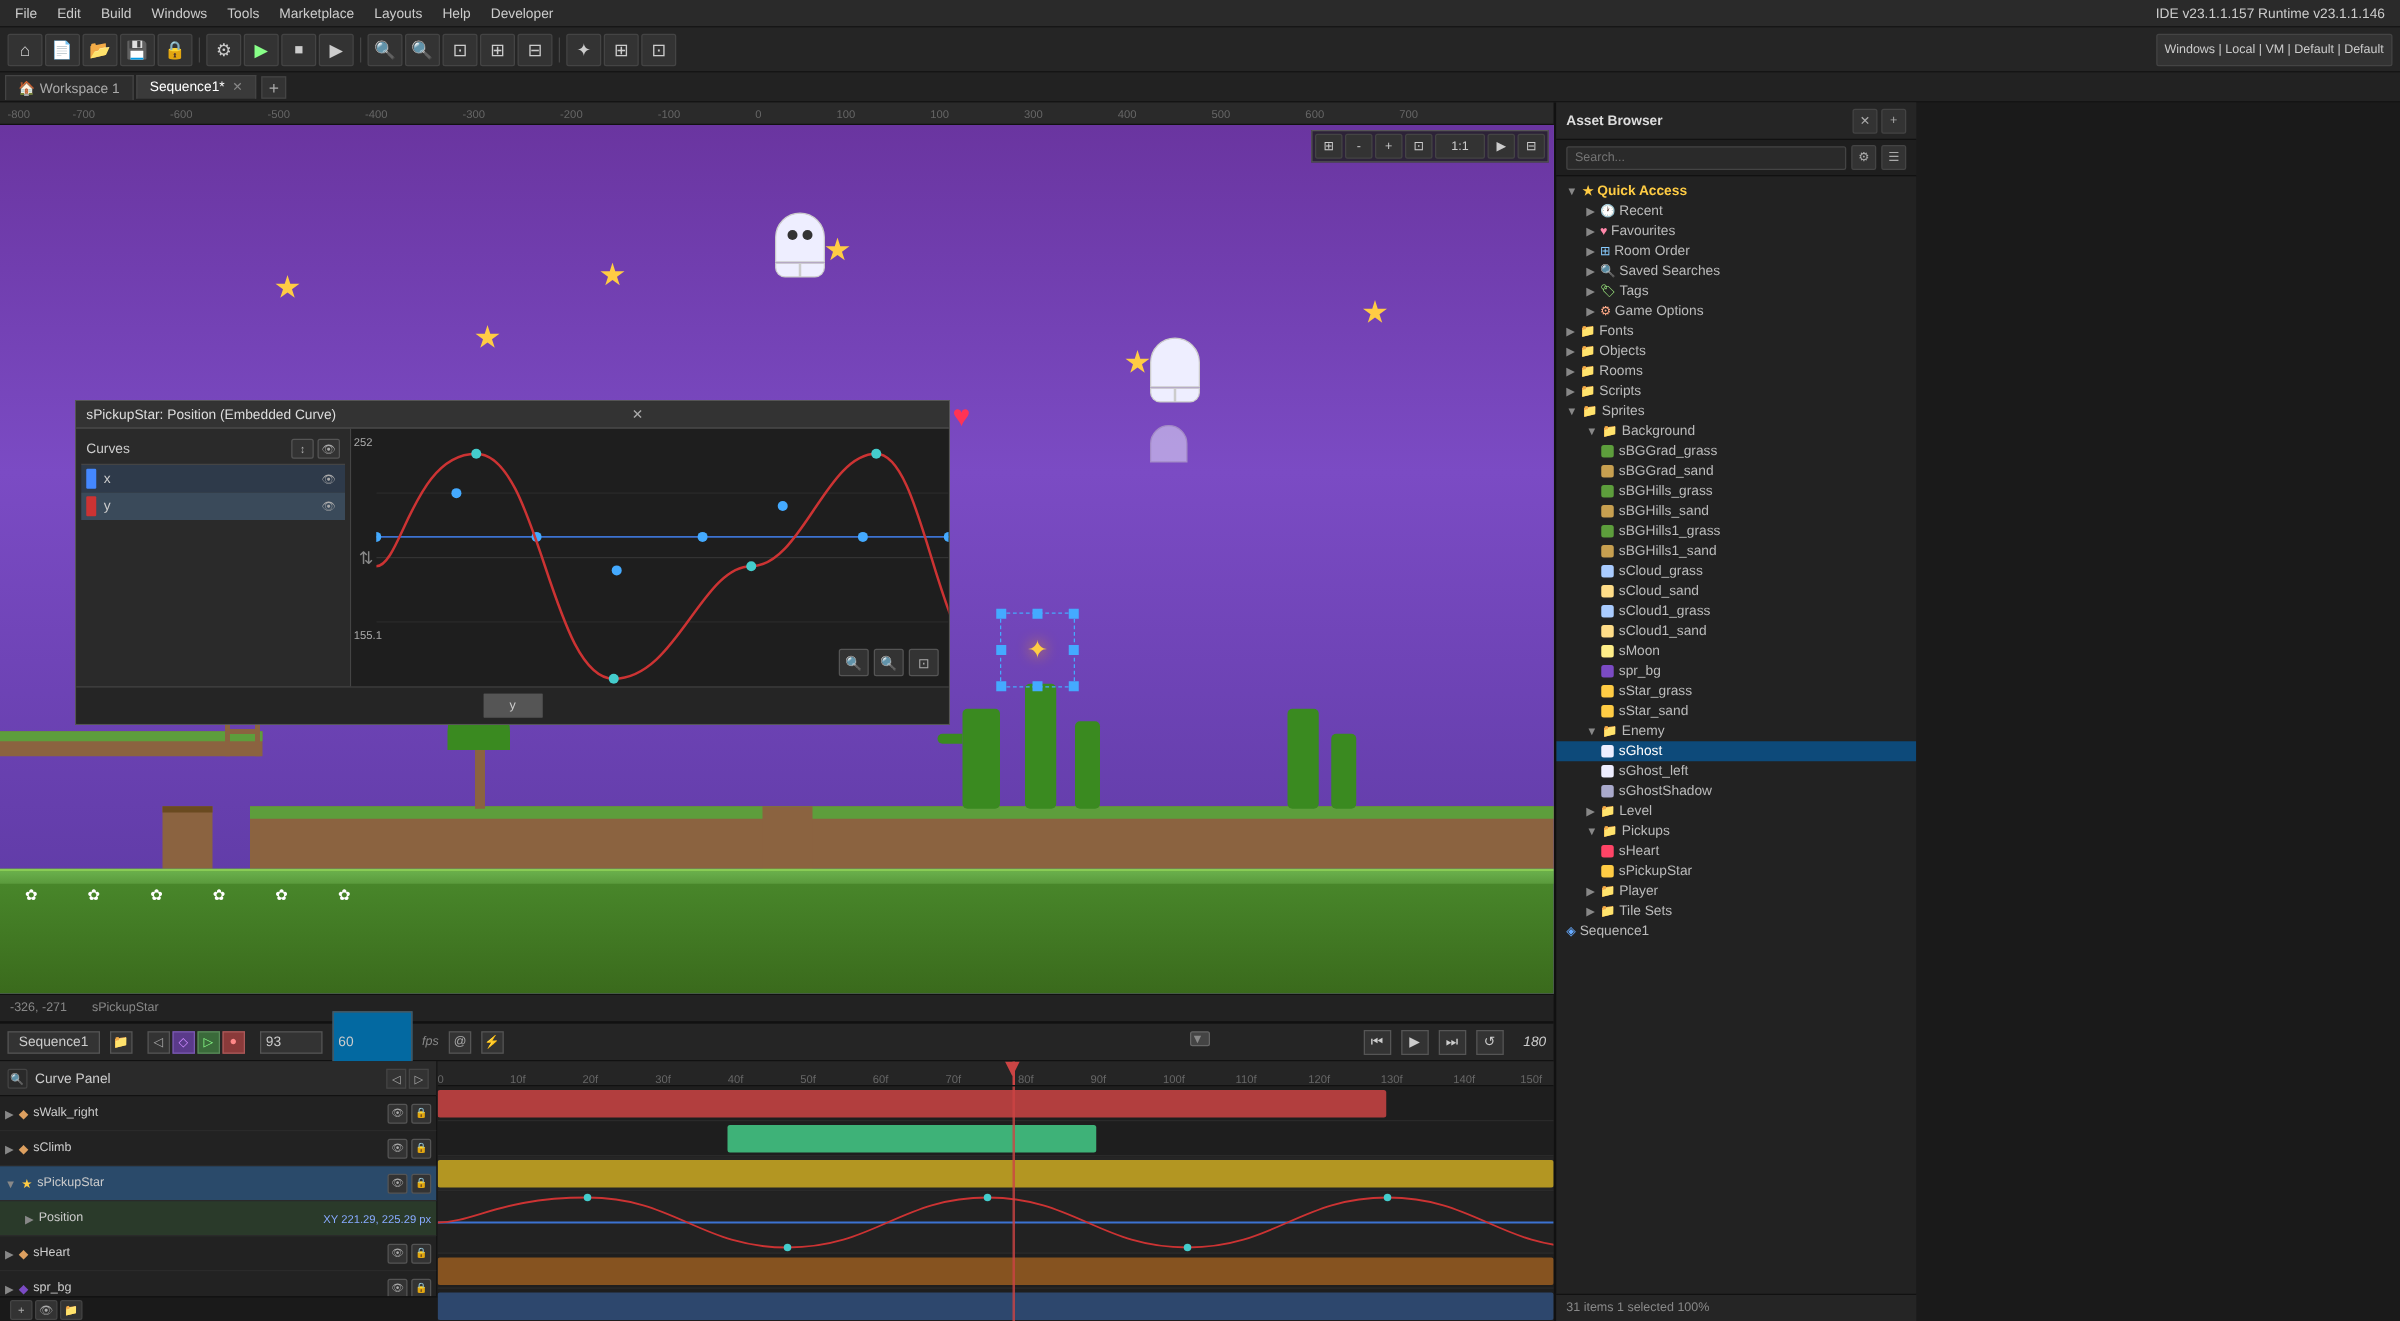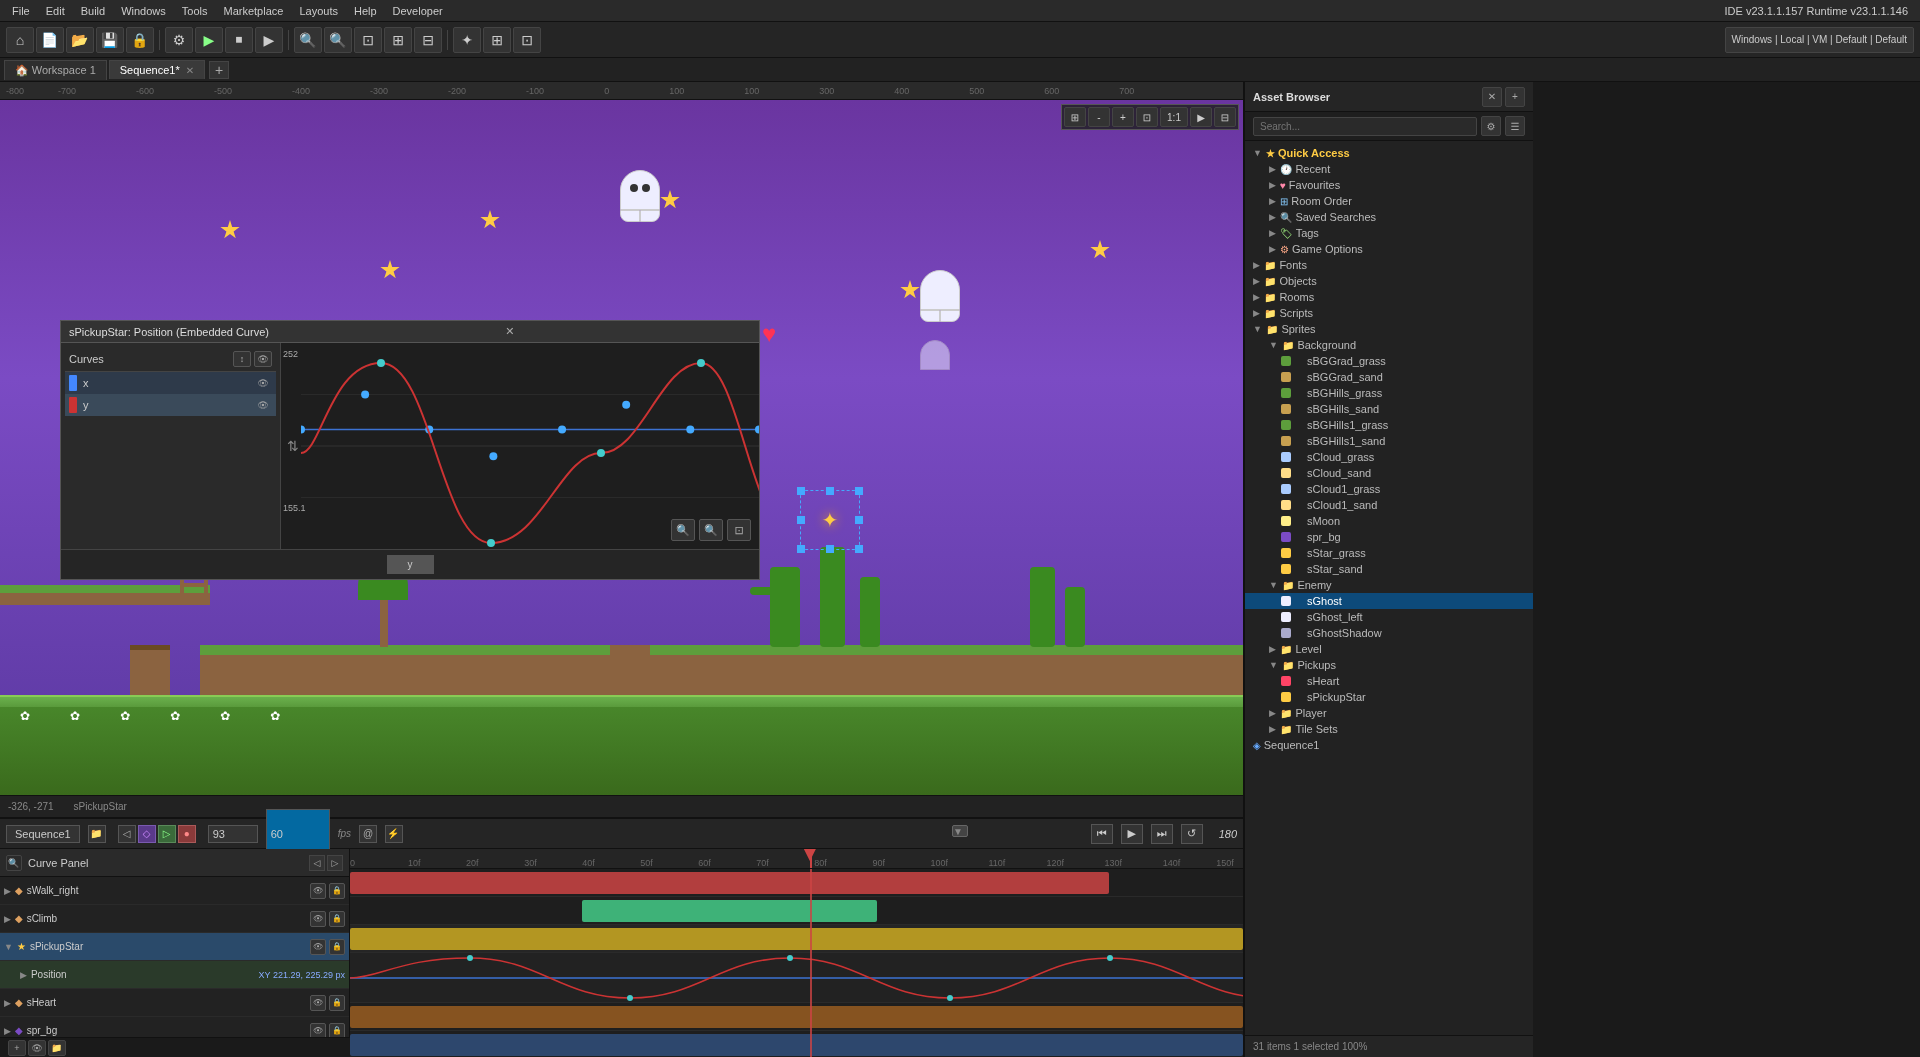--- a/index.html
+++ b/index.html
@@ -59,21 +59,21 @@
     #asset-search { display: flex; align-items: center; padding: 4px 8px; background: #1e1e1e; border-bottom: 1px solid #111; }
     #asset-search input { flex: 1; background: #2a2a2a; border: 1px solid #444; color: #ccc; padding: 3px 6px; font-size: 10px; border-radius: 2px; }
     #asset-search-icons { display: flex; gap: 4px; margin-left: 4px; }
     .asset-icon-btn { width: 20px; height: 20px; background: #333; border: 1px solid #444; border-radius: 2px; cursor: pointer; display: flex; align-items: center; justify-content: center; color: #aaa; font-size: 10px; }
     #asset-tree { flex: 1; overflow-y: auto; padding: 4px 0; }
     .tree-item { display: flex; align-items: center; padding: 2px 8px; cursor: pointer; font-size: 11px; color: #bbb; }
     .tree-item.selected { background: #0d4a7a; color: #fff; }
     .tree-item.section-header { color: #ffcc44; font-weight: bold; font-size: 11px; }
     .tree-item .arrow { margin-right: 4px; font-size: 9px; color: #888; }
     .sub-item { padding-left: 24px; }
-    .sub-item2 { padding-left: 36px; gap: 12px; }
+    .sub-item2 { padding-left: 36px; }
     .color-dot { width: 10px; height: 10px; border-radius: 2px; margin-right: 4px; flex-shrink: 0; }
 
     
     #curve-dialog { position: absolute; top: 220px; left: 60px; width: 700px; height: 260px; background: #252525; border: 1px solid #555; z-index: 100; display: flex; flex-direction: column; }
     #curve-title { height: 22px; background: #333; display: flex; align-items: center; padding: 0 8px; font-size: 11px; color: #ddd; border-bottom: 1px solid #555; }
     #curve-title span { margin-right: auto; }
     #curve-title .close { cursor: pointer; color: #aaa; }
     #curve-body { flex: 1; display: flex; }
     #curve-left { width: 220px; background: #2a2a2a; border-right: 1px solid #444; padding: 4px; }
     #curve-header { display: flex; align-items: center; padding: 4px; font-size: 11px; color: #ccc; border-bottom: 1px solid #444; }
@@ -256,21 +256,21 @@
             <div style="color:#fff;font-size:12px;">✿</div>
             <div style="color:#fff;font-size:12px;">✿</div>
           </div>
         </div>
 
         <div style="position:absolute;top:4px;right:4px;display:flex;gap:2px;background:rgba(30,30,30,0.8);padding:2px;border:1px solid #555;">
           <div class="tb-btn" style="width:22px;height:20px;font-size:10px;">⊞</div>
           <div class="tb-btn" style="width:22px;height:20px;font-size:10px;">-</div>
           <div class="tb-btn" style="width:22px;height:20px;font-size:10px;">+</div>
           <div class="tb-btn" style="width:22px;height:20px;font-size:10px;">⊡</div>
-          <div class="tb-btn" style="width:28px;height:20px;font-size:10px;">1:1</div>
+          <div class="tb-btn" style="width:40px;height:20px;font-size:10px;">1:1</div>
           <div class="tb-btn" style="width:22px;height:20px;font-size:10px;">▶</div>
           <div class="tb-btn" style="width:22px;height:20px;font-size:10px;">⊟</div>
         </div>
 
         <div id="curve-dialog">
           <div id="curve-title">
             <span>sPickupStar: Position (Embedded Curve)</span>
             <span class="close">✕</span>
           </div>
           <div id="curve-body">

